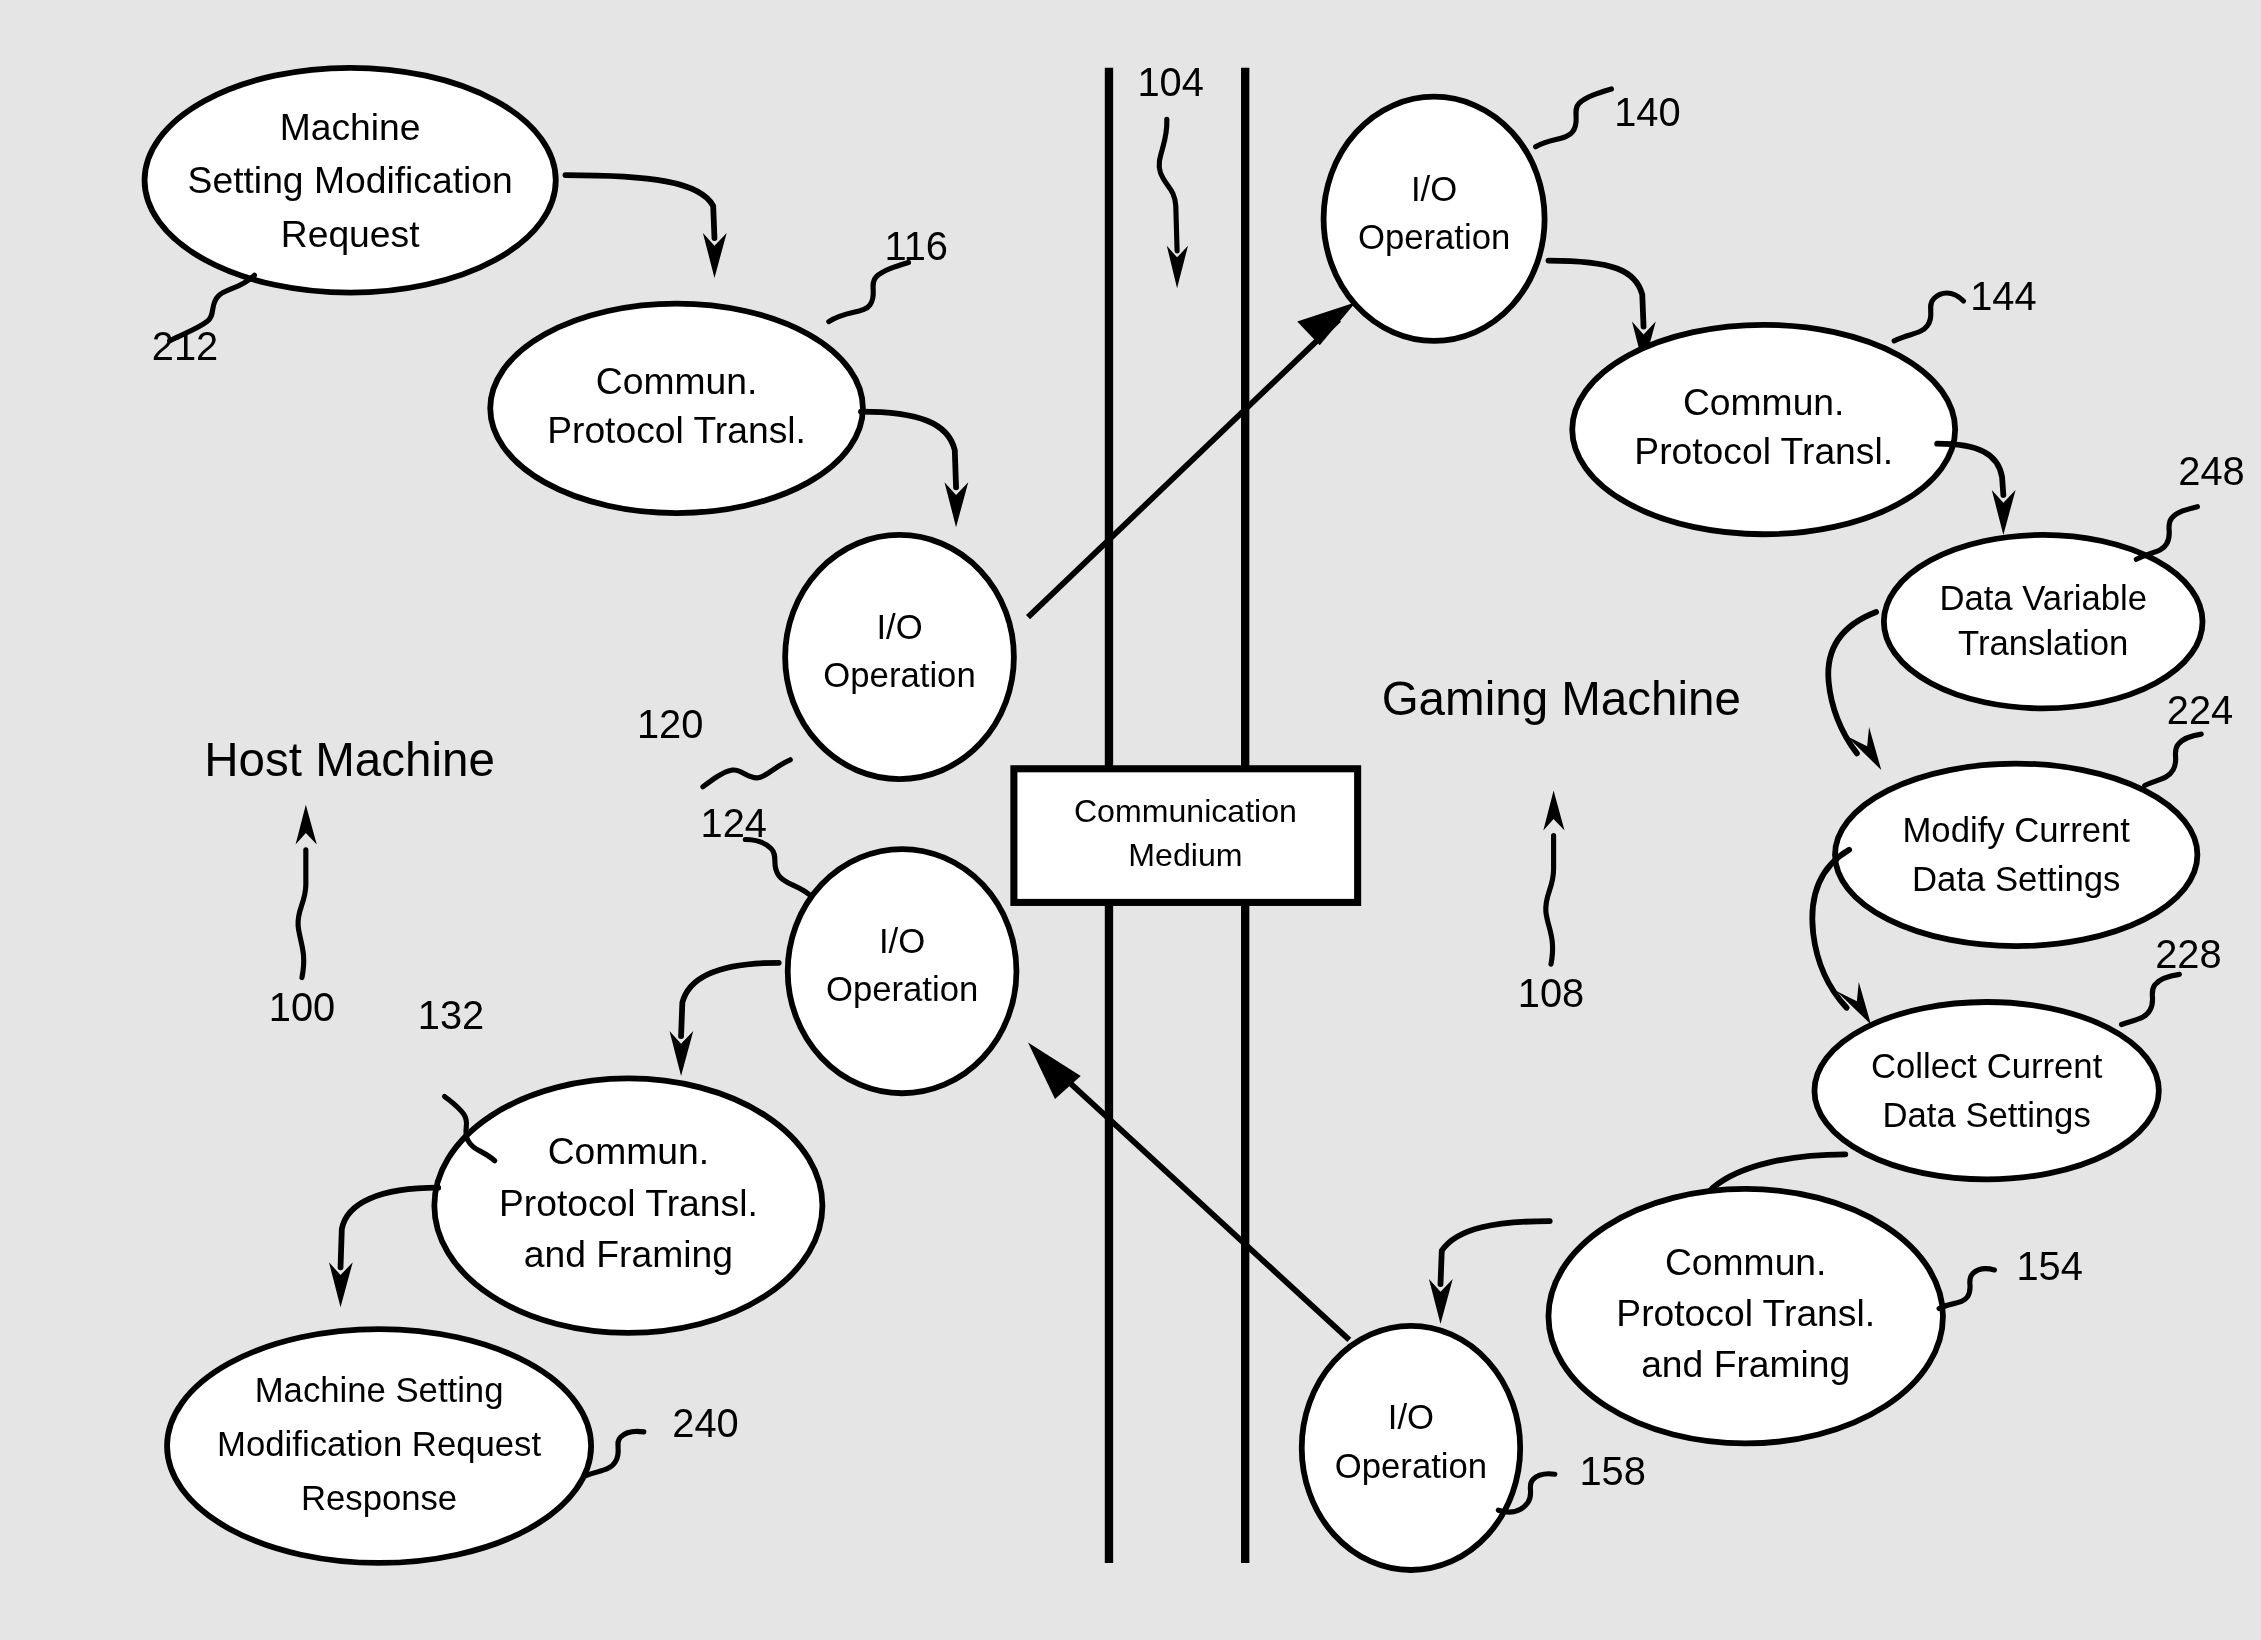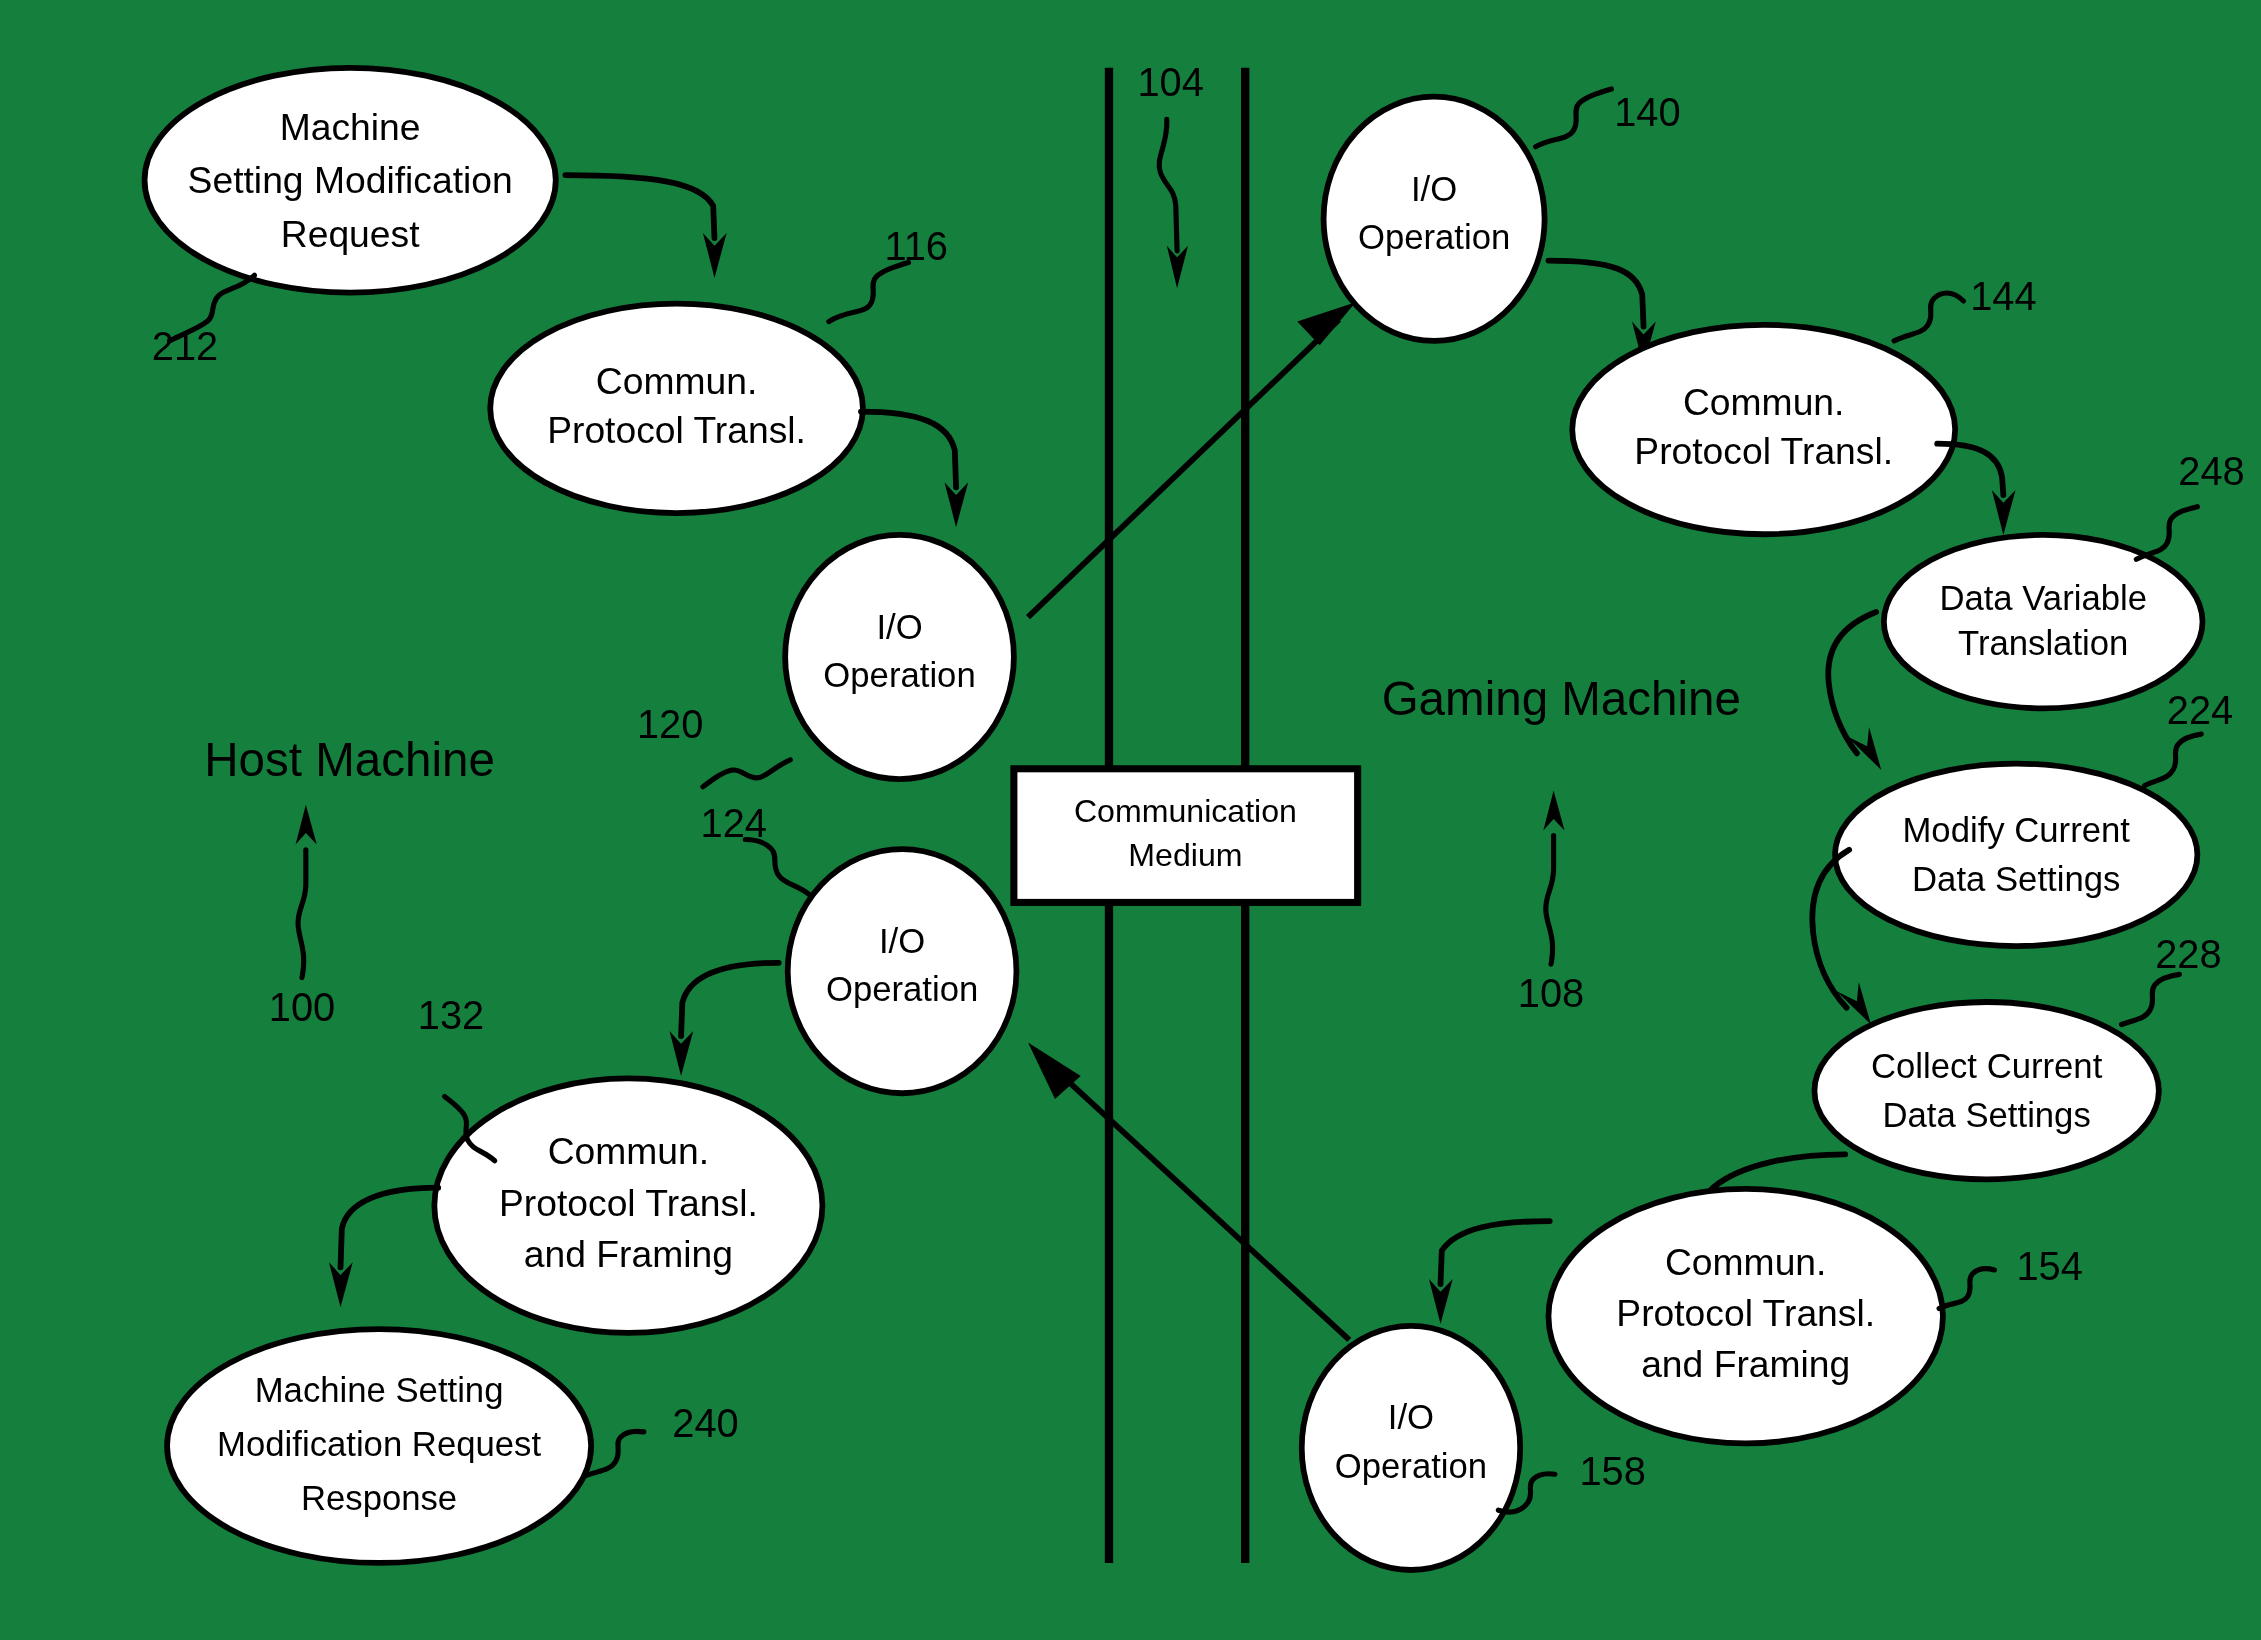--- a/index.html
+++ b/index.html
@@ -10,21 +10,21 @@
   body {
     width: 2261px;
     height: 1641px;
     overflow: hidden;
     font-family: "Liberation Sans", sans-serif;
   }
   #diagram-root {
     position: relative;
     width: 2261px;
     height: 1641px;
-    background: #15803d;
+    background: #e5e5e5;
   }
   svg#figure {
     display: block;
     width: 2261px;
     height: 1641px;
   }
   .node-ellipse {
     fill: #ffffff;
     stroke: #000000;
     stroke-width: 9;

